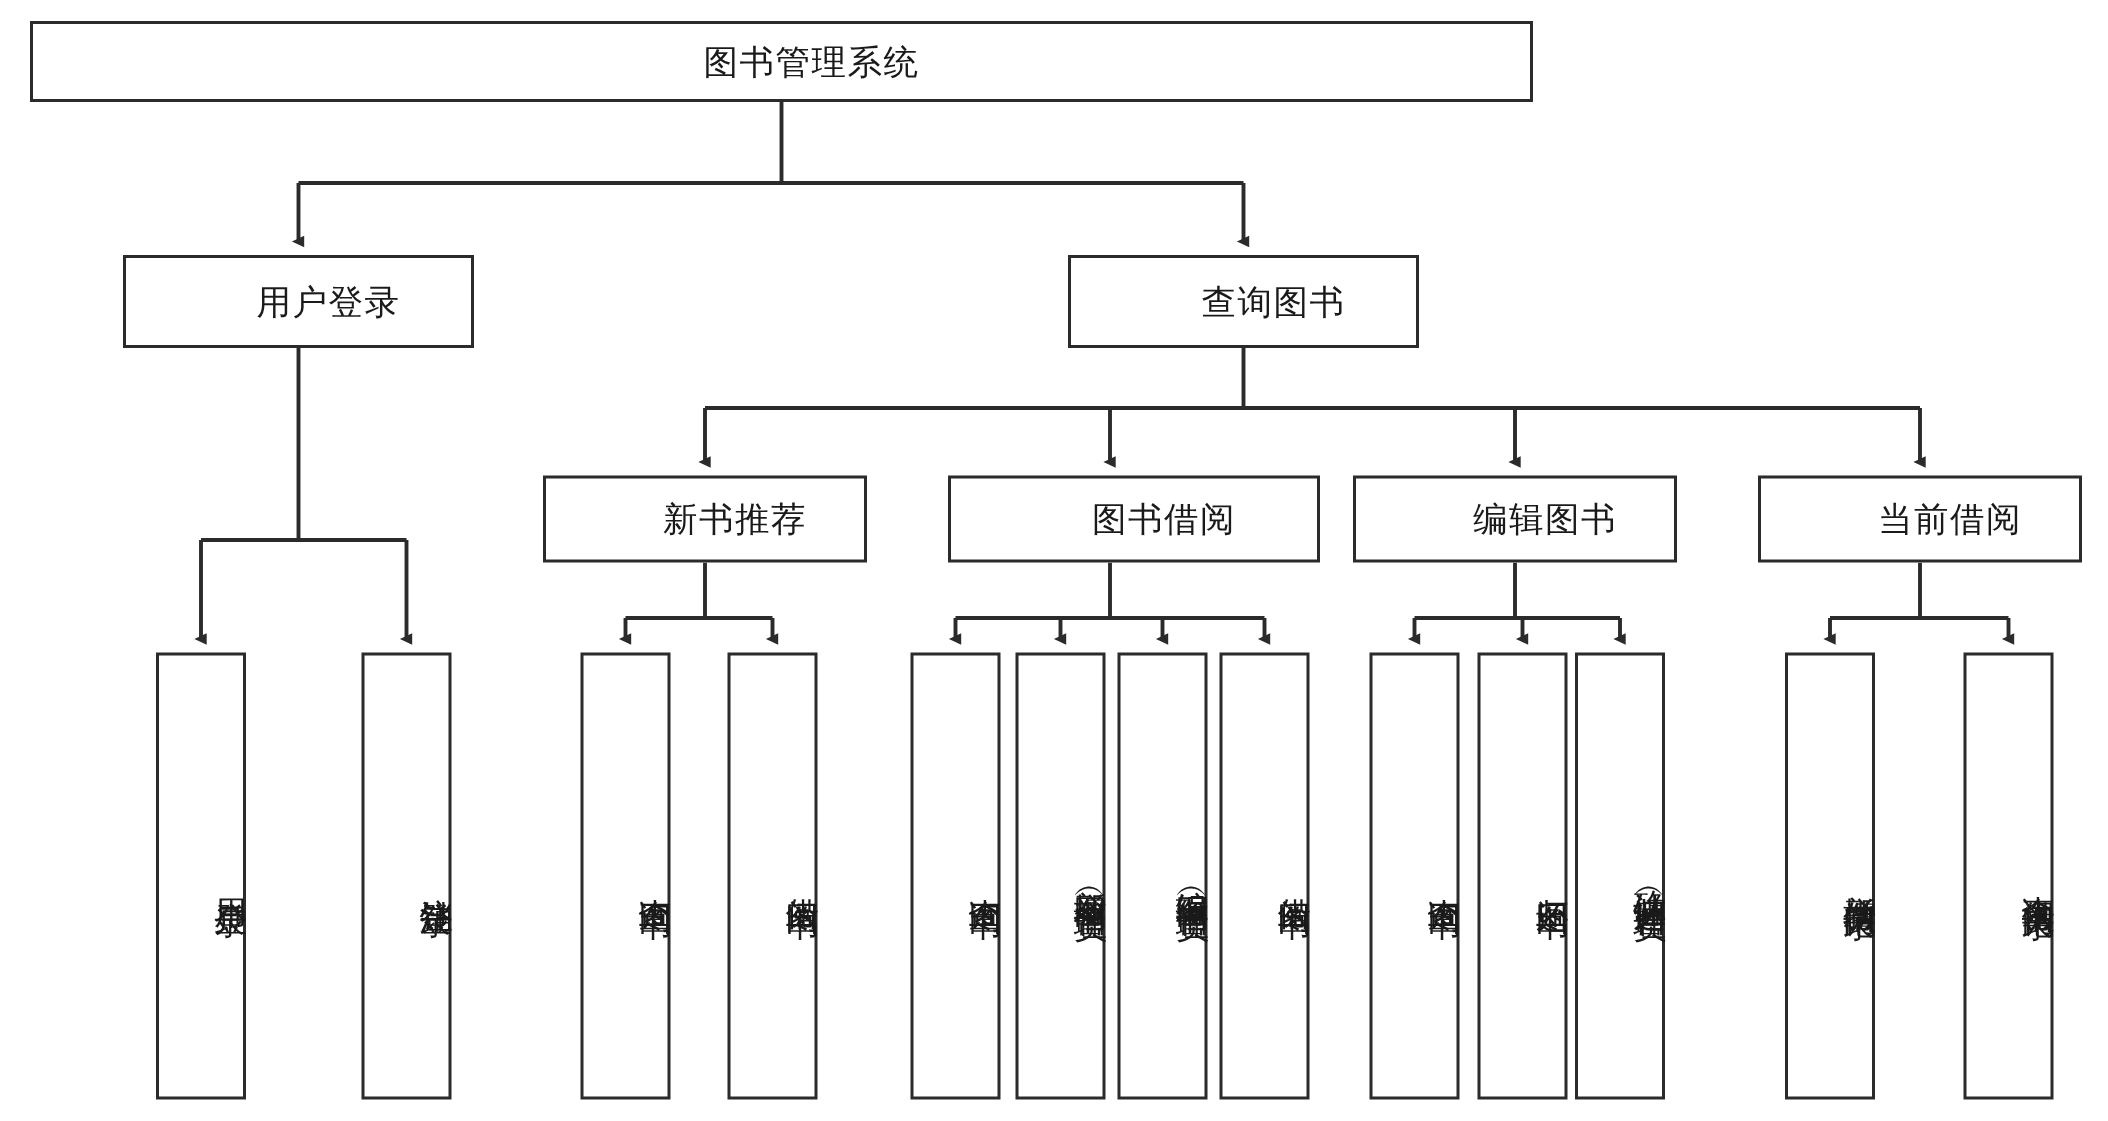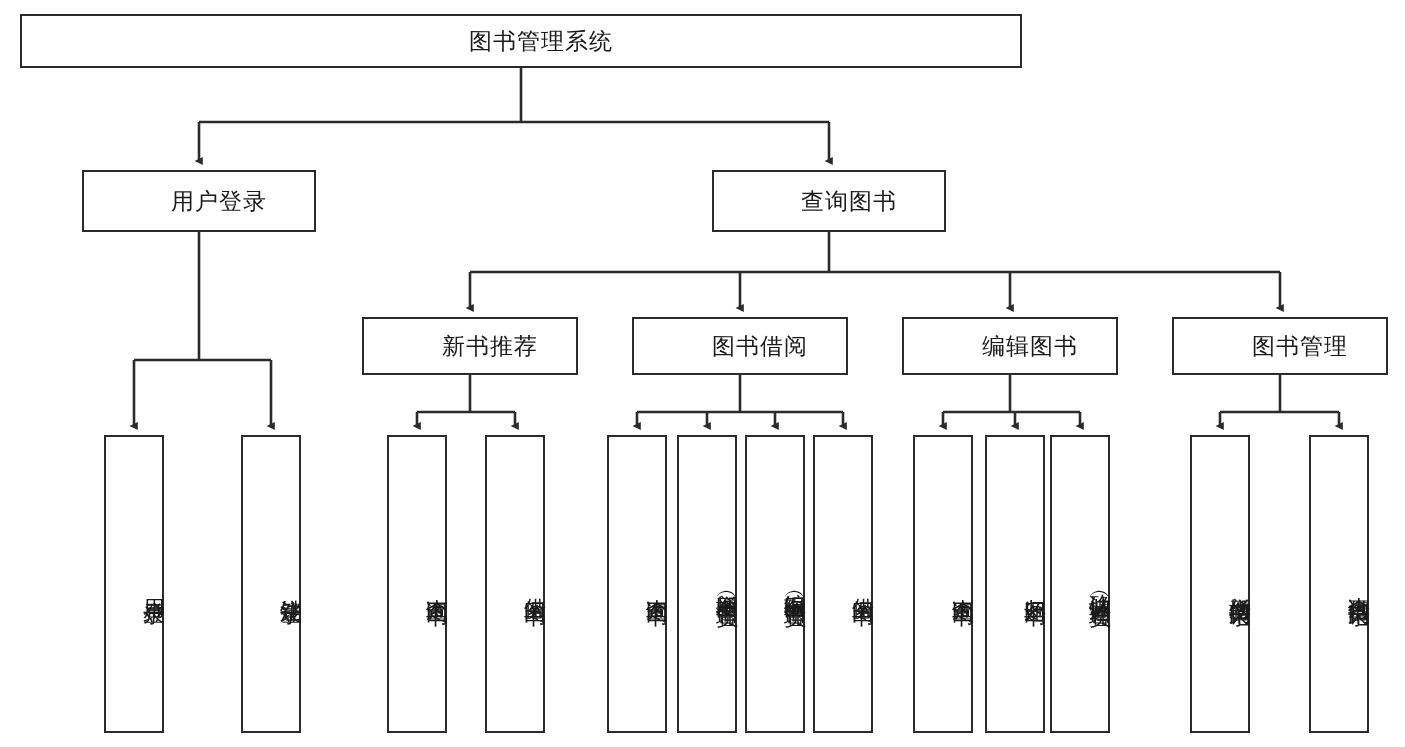--- a/index.html
+++ b/index.html
@@ -122,28 +122,28 @@
       </div>
       <div class="node horiz" style="left: 82px; top: 170px; width: 234px; height: 62px;">
         <span class="txt">用户登录</span>
       </div>
       <div class="node horiz" style="left: 712px; top: 170px; width: 234px; height: 62px;">
         <span class="txt">查询图书</span>
       </div>
       <div class="node horiz" style="left: 362px; top: 317px; width: 216px; height: 58px;">
         <span class="txt">新书推荐</span>
       </div>
-      <div class="node horiz" style="left: 632px; top: 317px; width: 216px; height: 58px;">
+      <div class="node horiz" style="left: 632px; top: 317px; width: 248px; height: 58px;">
         <span class="txt">图书借阅</span>
       </div>
       <div class="node horiz" style="left: 902px; top: 317px; width: 216px; height: 58px;">
         <span class="txt">编辑图书</span>
       </div>
       <div class="node horiz" style="left: 1172px; top: 317px; width: 216px; height: 58px;">
-        <span class="txt">图书管理</span>
+        <span class="txt">当前借阅</span>
       </div>
       <div class="node vert" style="left: 104px; top: 435px; width: 60px; height: 298px;">
         <span class="txt">用户登录</span>
       </div>
       <div class="node vert" style="left: 241px; top: 435px; width: 60px; height: 298px;">
         <span class="txt">注销登录</span>
       </div>
       <div class="node vert" style="left: 387px; top: 435px; width: 60px; height: 298px;">
         <span class="txt">查询图书</span>
       </div>

